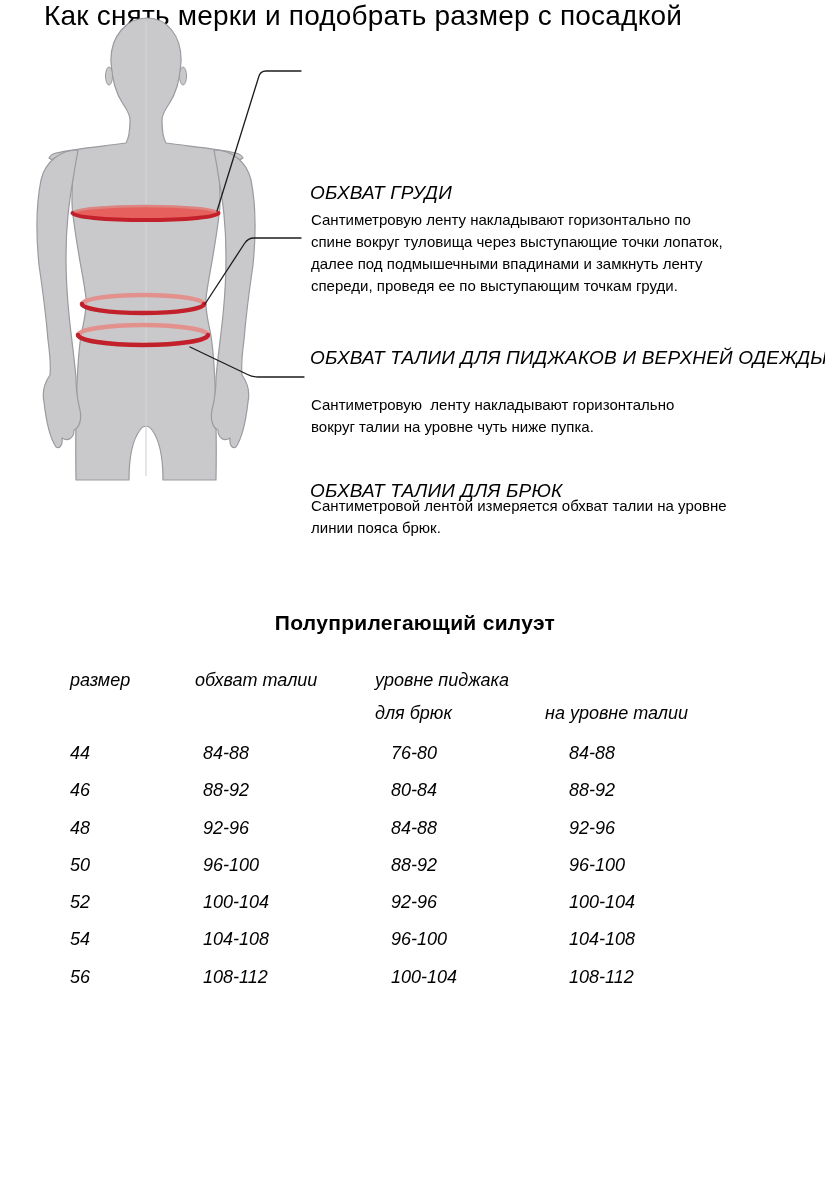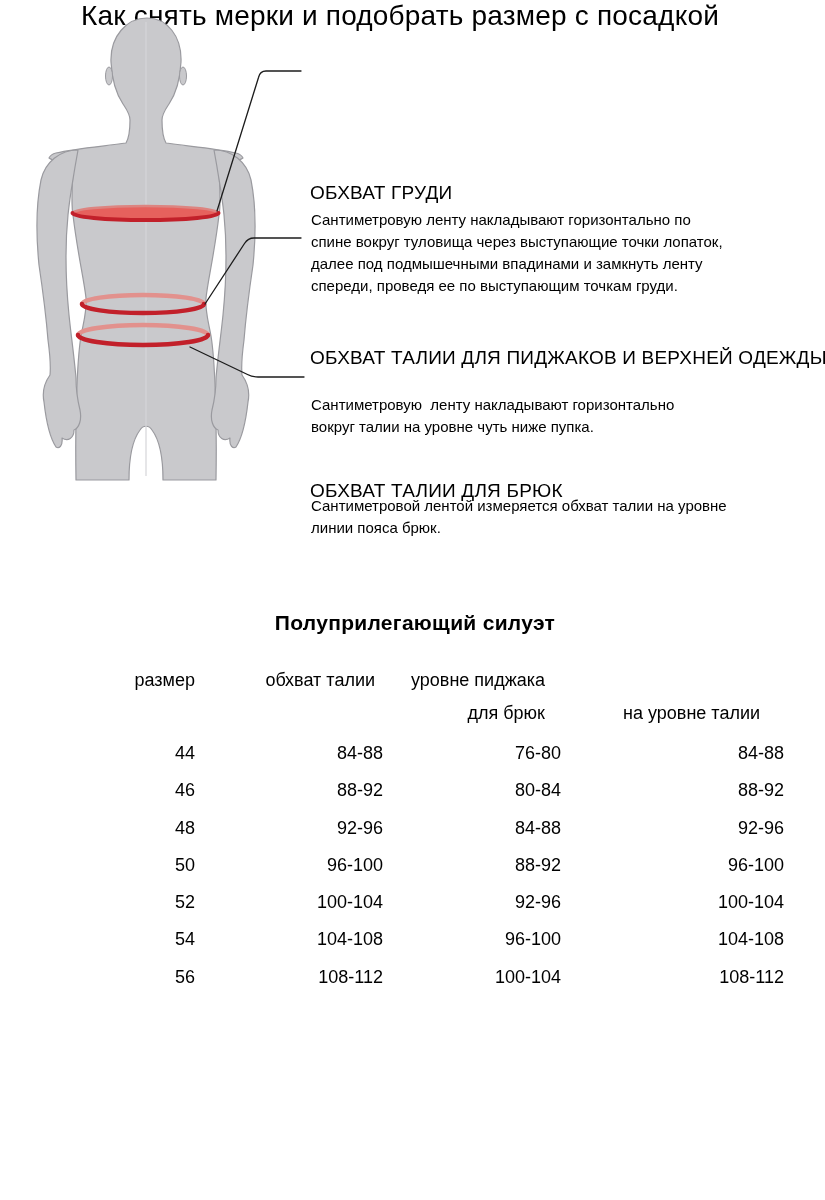--- a/index.html
+++ b/index.html
@@ -13,31 +13,31 @@
   }
   .abs { position:absolute; }
 
   .page-title {
     left:0; top:84; width:726px;
     text-align:center;
     font-size:28px;
     font-weight:400;
     letter-spacing:0.2px;
     white-space:nowrap;
-    margin-left:37px;
   }
 
   .figure-svg { left:0; top:120; }
 
   .callout-heading {
     left:310px;
     font-size:19px;
     font-weight:400;
     white-space:nowrap;
     letter-spacing:0.2px;
+    font-style:italic;
   }
   .callout-text {
     left:311px;
     width:480px;
     font-size:15px;
     line-height:22px;
     white-space:pre-wrap;
   }
   #h1 { top:182px; }
   #p1 { top:209px; }
@@ -56,23 +56,24 @@
 
   .size-table { left:70px; top:670px; width:690px; }
   .trow {
     display:grid;
     grid-template-columns:125px 180px 170px 215px;
   }
   .trow.head1 { height:33px; }
   .trow.head2 { height:40px; }
   .trow.data  { height:37.3px;gap:8px; }
   .tcell {
-    text-align:right;
+    text-align:left;
     font-size:18px;
     line-height:20px;
+    font-style:italic;
   }
 </style>
 </head>
 <body>
 
 <div class="abs page-title">Как снять мерки и подобрать размер с посадкой</div>
 
 <svg class="abs figure-svg" width="825" height="490" viewBox="0 0 825 490">
 
   <path fill="#c9c9cc" stroke="#9a9a9f" stroke-width="1.2" stroke-linejoin="round" d="M 147 18

